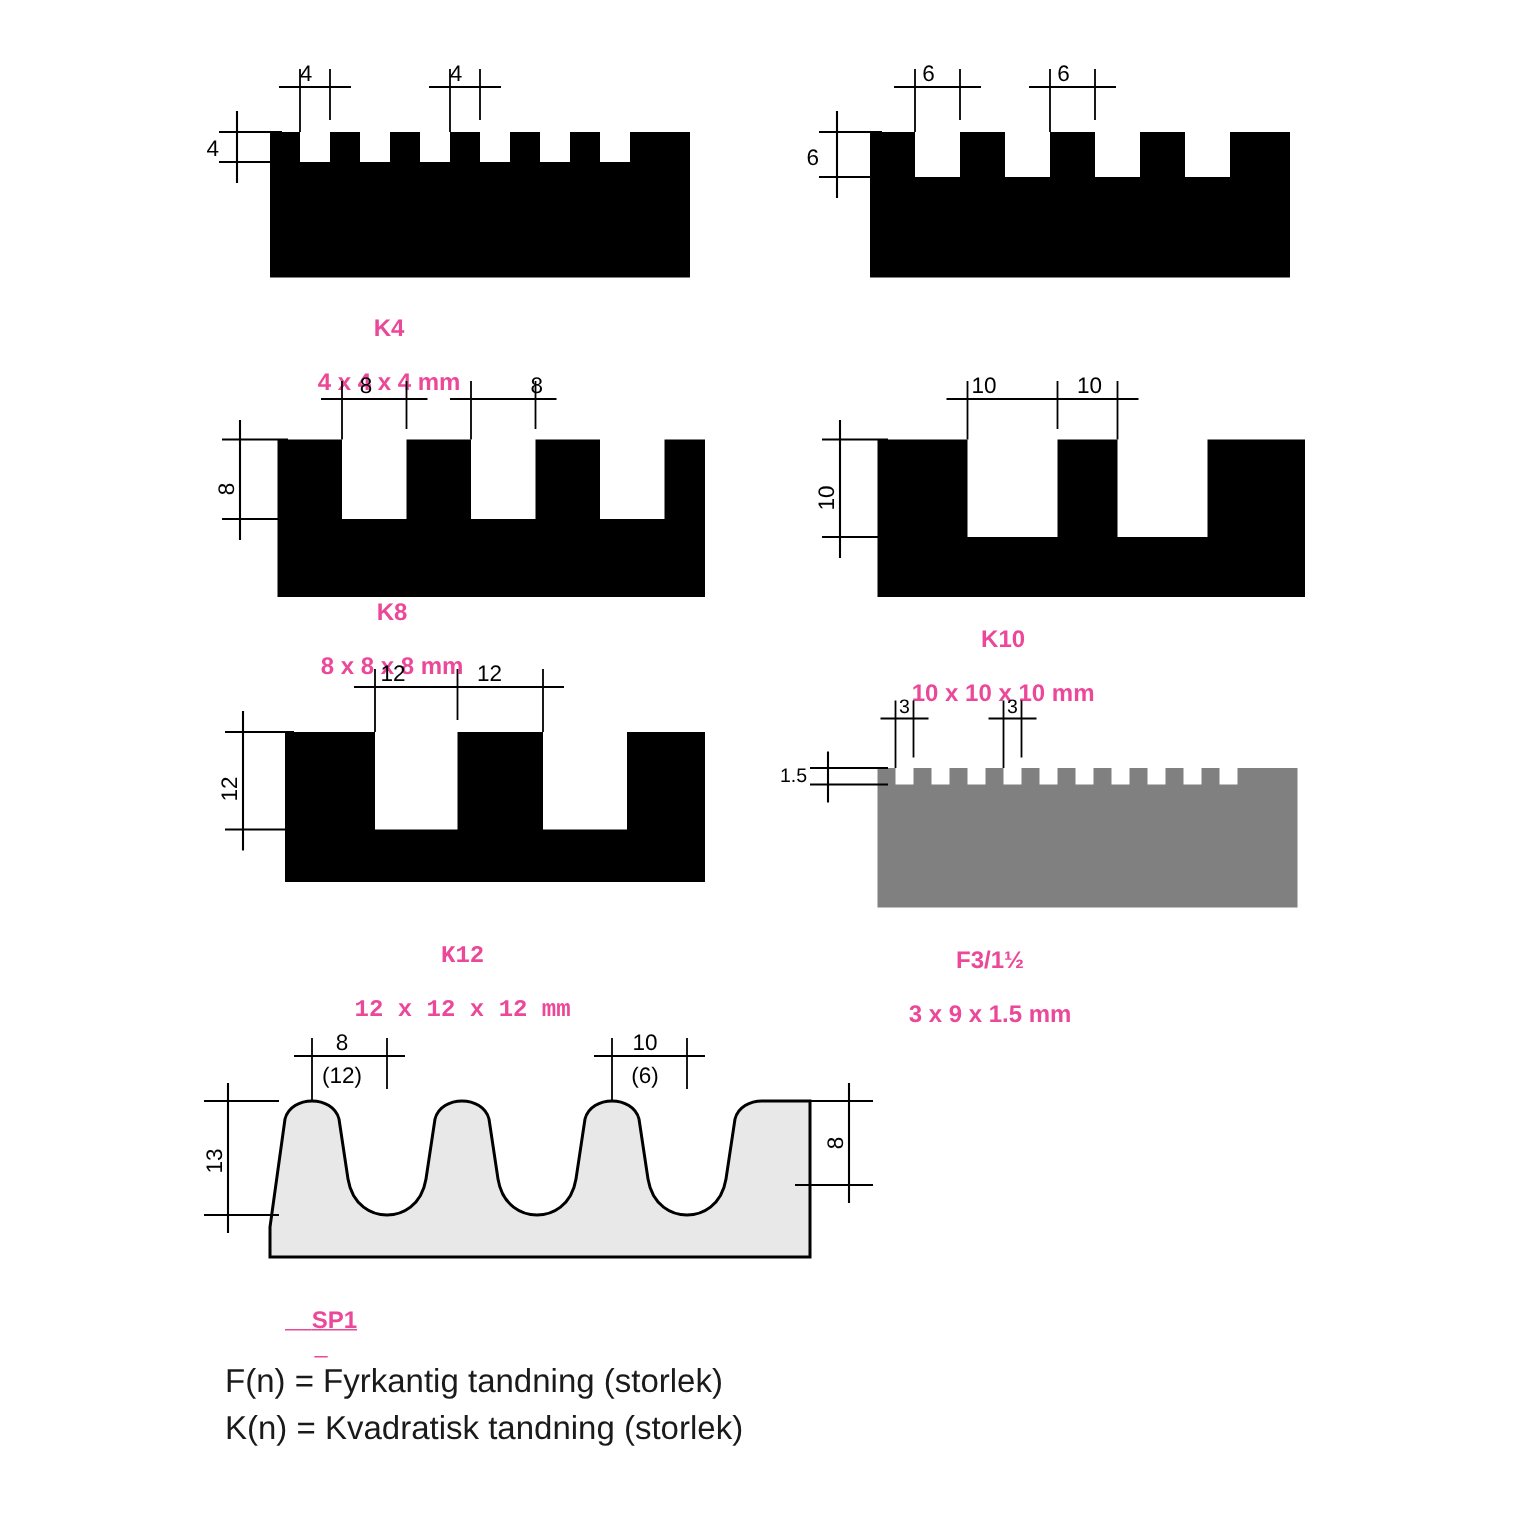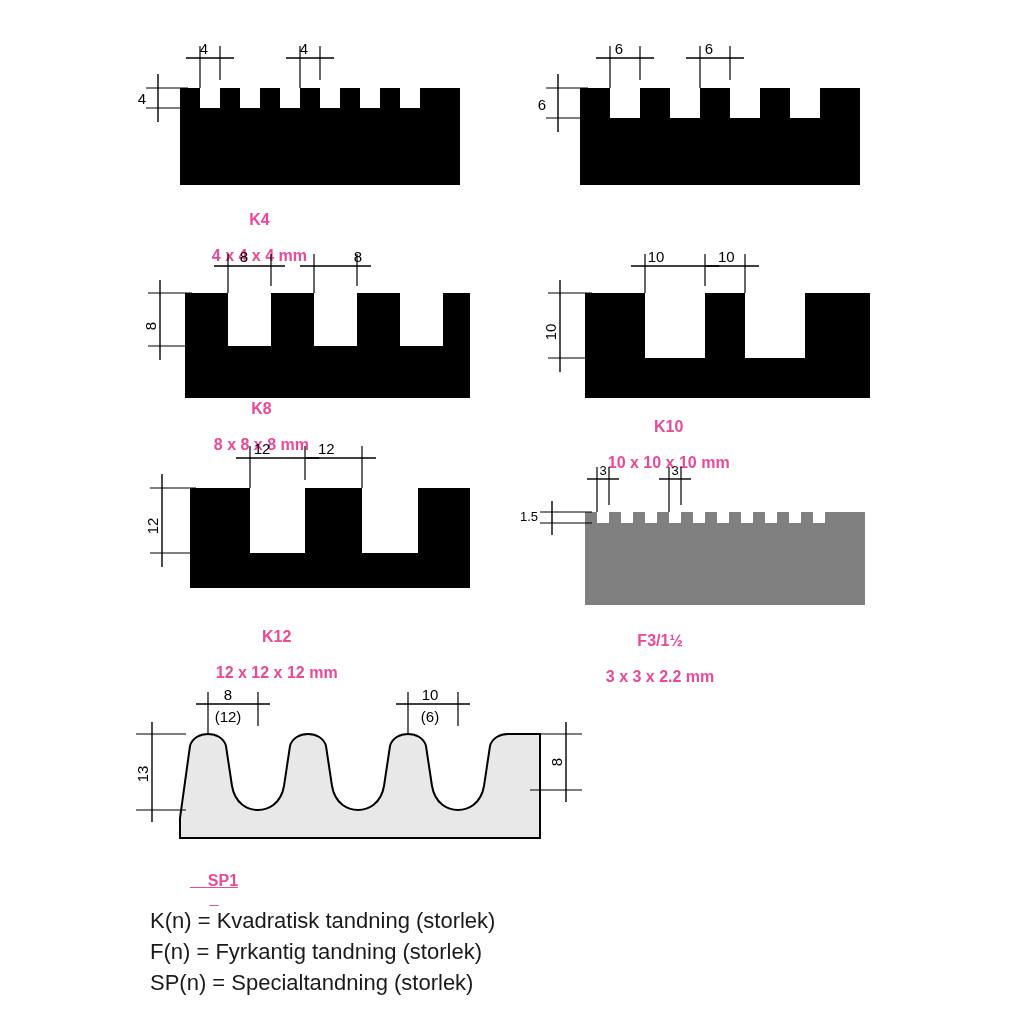--- a/index.html
+++ b/index.html
@@ -170,21 +170,21 @@
       <text class="dim-text" x="122" y="16" text-anchor="middle">12</text>
       <line class="lead" x1="222" y1="50" x2="222" y2="8"></line>
       <line class="arrowline" x1="165" y1="20" x2="236" y2="20"></line>
       <text class="dim-text" x="178" y="16" text-anchor="start">12</text>
       <line class="lead" x1="10" y1="50" x2="56" y2="50"></line>
       <line class="lead" x1="10" y1="115" x2="56" y2="115"></line>
       <line class="arrowline" x1="22" y1="36" x2="22" y2="129"></line>
       <text class="dim-text" x="18" y="88" text-anchor="middle" transform="rotate(-90 18 88)">12</text>
     </svg>
   </div>
-  <div class="caption" style="left:198px; top:610px;">
+  <div class="caption" style="left:198px; top:610px;font-family:Liberation Mono, monospace;">
     <span class="code">K12</span>
     <span style="display:inline-block;width:40px"></span>
     <span>12 x 12 x 12 mm</span>
   </div>
 
   <div class="panel" style="left:520px; top:455px;">
     <svg width="360" height="170" viewBox="0 0 360 170">
       <path class="solid-gray" d="M65,150 L65,57 L77,57 L77,68 L89,68 L89,57 L101,57 L101,68 L113,68 L113,57
            L125,57 L125,68 L137,68 L137,57 L149,57 L149,68 L161,68 L161,57 L173,57 L173,68
            L185,68 L185,57 L197,57 L197,68 L209,68 L209,57 L221,57 L221,68 L233,68 L233,57
@@ -200,21 +200,21 @@
       <text class="dim-text-sm" x="155" y="20" text-anchor="middle">3</text>
       <line class="lead" x1="20" y1="57" x2="72" y2="57"></line>
       <line class="lead" x1="20" y1="68" x2="72" y2="68"></line>
       <line class="arrowline" x1="32" y1="46" x2="32" y2="80"></line>
       <text class="dim-text-sm" x="18" y="66" text-anchor="end">1.5</text>
     </svg>
   </div>
   <div class="caption" style="left:588px; top:614px;">
     <span class="code">F3/1½</span>
     <span style="display:inline-block;width:24px"></span>
-    <span>3 x 3 x 2.2 mm</span>
+    <span>3 x 9 x 1.5 mm</span>
   </div>
 
   <div class="panel" style="left:130px; top:678px;">
     <svg width="470" height="180" viewBox="0 0 470 180">
       <path class="solid-lgray" d="M50,160 L50,140
            L60,68 C62,60 70,56 78,56 C86,56 94,60 96,68
            L102,108 C105,126 118,132 128,132 C138,132 151,126 154,108
            L160,68 C162,60 170,56 178,56 C186,56 194,60 196,68
            L202,108 C205,126 218,132 228,132 C238,132 251,126 254,108
            L260,68 C262,60 270,56 278,56 C286,56 294,60 296,68
@@ -242,18 +242,17 @@
       <line class="lead" x1="400" y1="112" x2="452" y2="112"></line>
       <line class="arrowline" x1="436" y1="44" x2="436" y2="124"></line>
       <text class="dim-text" x="432" y="84" text-anchor="middle" transform="rotate(-90 432 84)">8</text>
     </svg>
   </div>
   <div class="caption" style="left:190px; top:854px;text-decoration:underline;">
     <span class="code">SP1</span>
   </div>
 
   <div class="legend">
+    <div>F(n) = Fyrkantig tandning (storlek)</div>
     <div>K(n) = Kvadratisk tandning (storlek)</div>
-    <div>F(n) = Fyrkantig tandning (storlek)</div>
-    <div>SP(n) = Specialtandning (storlek)</div>
   </div>
 
 </div>
 
 </body></html>

